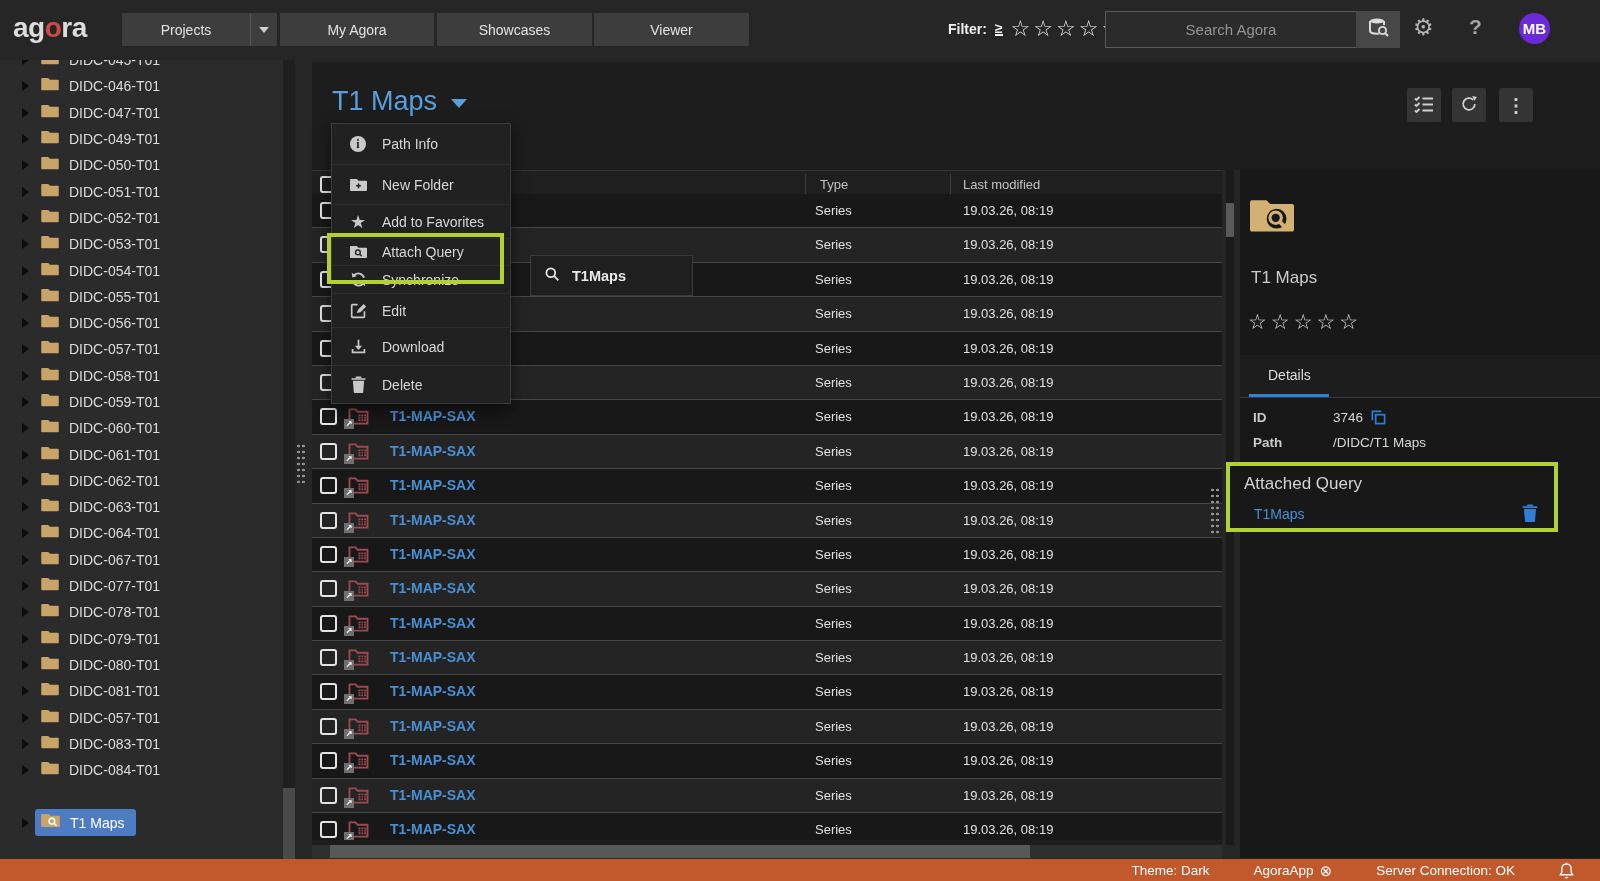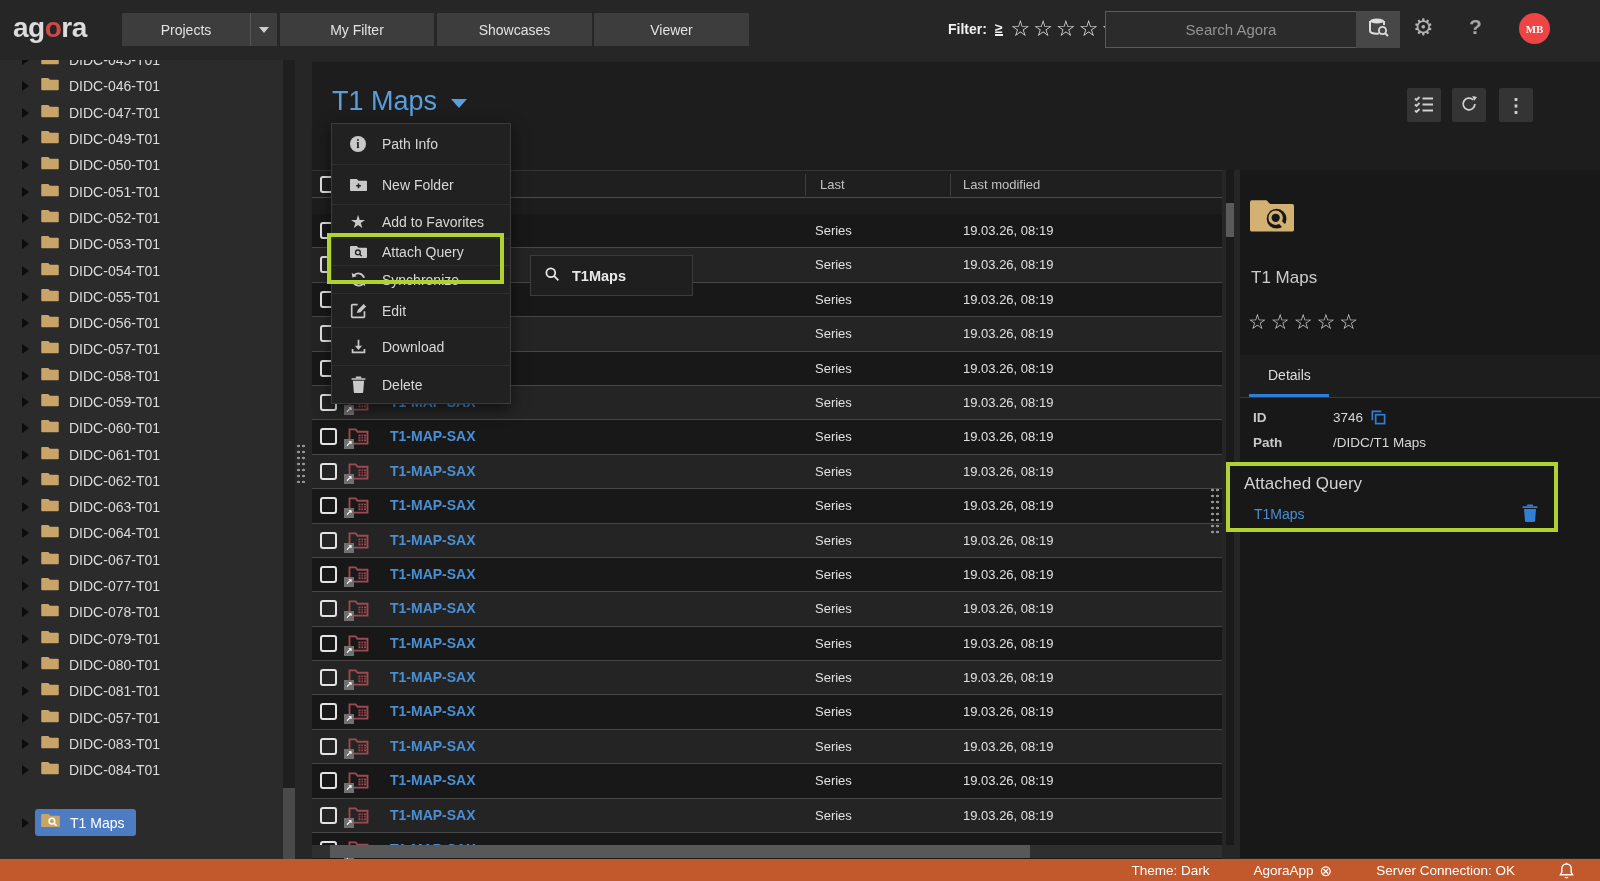--- a/index.html
+++ b/index.html
@@ -21,22 +21,22 @@
   .filter-label { color:#f0f0f0; font-size:14px; font-weight:bold; }
   .filter-op { color:#f0f0f0; font-size:14px; font-weight:bold; border-bottom:2px solid #f0f0f0; line-height:12px; }
   .filter-stars { color:#ececec; font-size:22px; letter-spacing:3px; line-height:22px; }
   .search-input { position:absolute; left:1105px; top:11px; width:251px; height:37px; background:#2b2b2b;
          border:1px solid #5a5a5a; border-right:none; color:#bdbdbd; font-size:15px; padding:0 12px; outline:none;text-align:center; }
   .search-input::placeholder { color:#949494; }
   .search-btn { position:absolute; left:1356px; top:11px; width:44px; height:37px; background:#474747; border:none;
          display:flex; align-items:center; justify-content:center; cursor:pointer; }
   .gear { position:absolute; left:1413px; top:14px; font-size:23px; color:#b2b2b2; cursor:pointer; }
   .help { position:absolute; left:1469px; top:15px; font-size:21px; font-weight:bold; color:#a5a5a5; cursor:pointer; }
-  .avatar { position:absolute; left:1519px; top:13px; width:31px; height:31px; border-radius:50%; background:#ef4444;
-         color:#fff; font-size:11px; font-weight:bold; display:flex; align-items:center; justify-content:center; cursor:pointer;font-family:Liberation Serif, serif; }
+  .avatar { position:absolute; left:1519px; top:13px; width:31px; height:31px; border-radius:50%; background:#6d28d9;
+         color:#fff; font-size:15px; font-weight:bold; display:flex; align-items:center; justify-content:center; cursor:pointer; }
   
   .sidebar { position:absolute; left:0; top:60px; width:283px; height:799px; background:#2b2b2b; overflow:hidden;padding-left:16px; }
   .tree { position:absolute; left:0; top:-13px; width:283px; list-style:none; }
   .tree li { height:26.3px; display:flex; align-items:center; padding-left:22px; cursor:pointer; }
   .tri { width:0; height:0; border-top:5px solid transparent; border-bottom:5px solid transparent; border-left:7px solid #0c0c0c; margin-right:12px; flex:0 0 auto; }
   .tree .flabel { color:#dcdcdc; font-size:14px; margin-left:10px; white-space:nowrap; }
   .tree li.selected .hl { display:flex; align-items:center; background:#4d7cc2; border-radius:3px; padding:4px 12px 4px 6px; margin-left:-6px; }
   .tree li.selected .flabel { color:#fff; }
   .side-scroll { position:absolute; left:283px; top:60px; width:12px; height:799px; background:#1f1f1f; }
   .side-thumb { position:absolute; left:0; top:728px; width:12px; height:71px; background:#4a4a4a; }
@@ -51,21 +51,21 @@
   .toolbtn { position:absolute; top:26px; width:34px; height:34px; background:#343434; border:none; border-radius:2px;
          display:flex; align-items:center; justify-content:center; cursor:pointer; color:#d0d0d0; }
   .tb1 { left:1095px; } .tb2 { left:1140px; } .tb3 { left:1187px; font-size:19px; font-weight:bold; }
   
   .tablearea { position:absolute; left:312px; top:170px; width:910px; height:688px; background:#1d1d1d; }
   .thead { position:absolute; left:0; top:0; width:910px; height:28px; background:#1f1f1f; border-top:1px solid #353535; border-bottom:1px solid #4b4b4b; }
   .thead .cb { position:absolute; left:8px; top:5px; }
   .col-type { position:absolute; left:508px; top:6px; color:#c2c2c2; font-size:13px; }
   .col-mod  { position:absolute; left:651px; top:6px; color:#c2c2c2; font-size:13px; }
   .hdiv { position:absolute; top:3px; width:1px; height:22px; background:#3f3f3f; }
-  .rows { position:absolute; left:0; top:44px; width:910px; height:646px; overflow:hidden; }
+  .rows { position:absolute; left:0; top:24px; width:910px; height:646px; overflow:hidden; }
   .trow { position:relative; height:34.4px; border-bottom:1px solid #464646; }
   .trow:nth-child(odd) { background:#181818; }
   .trow:nth-child(even) { background:#242424; }
   .cb { width:17px; height:17px; border:2px solid #e3e3e3; border-radius:3px; background:transparent; display:inline-block; cursor:pointer; }
   .trow .cb { position:absolute; left:8px; top:8px; }
   .ric { position:absolute; left:36px; top:7px; width:22px; height:19px; }
   .ric .ovl { position:absolute; left:-4px; bottom:-3px; width:10px; height:10px; background:#707070; color:#fff; font-size:8px; line-height:10px; text-align:center; font-weight:bold; }
   .ric .ovl::before { content:"\2197"; }
   .rname { position:absolute; left:78px; top:8px; color:#4a8fd3; font-size:14px; font-weight:bold; cursor:pointer; }
   .rtype { position:absolute; left:503px; top:9px; color:#e0e0e0; font-size:13px; }
@@ -118,21 +118,21 @@
 
 <header class="navbar">
   <div class="logo"><span>ag</span><span class="accent">o</span><span>ra</span></div>
   <div class="tab tab-projects">
       <span>Projects</span>
     </div>
   <div class="tab tab-proj-chev">
       <span class="chev-down"></span>
     </div>
   <div class="tab tab-myagora">
-      <span>My Filter</span>
+      <span>My Agora</span>
     </div>
   <div class="tab tab-showcases">
       <span>Showcases</span>
     </div>
   <div class="tab tab-viewer">
       <span>Viewer</span>
     </div>
   <div class="filter-wrap">
     <span class="filter-label">Filter:</span>
     <span class="filter-op">≥</span>
@@ -423,21 +423,21 @@
   </button>
   <button class="toolbtn tb3">
       <span>⋮</span>
     </button>
 </section>
 
 <section class="tablearea">
   <div class="thead">
     <span class="cb"></span>
     <span class="hdiv" style="left:493px"></span>
-    <span class="col-type">Last</span>
+    <span class="col-type">Type</span>
     <span class="hdiv" style="left:638px"></span>
     <span class="col-mod">Last modified</span>
   </div>
   <div class="rows">
 
       <div class="trow">
         <span class="cb"></span>
         <span class="ric">
           <svg width="21" height="18" viewBox="0 0 22 19">
             <path d="M1.5 2.5h6.5l2 2.5h10.5v12.5H1.5z" fill="none" stroke="#9c4a52" stroke-width="2"></path>

